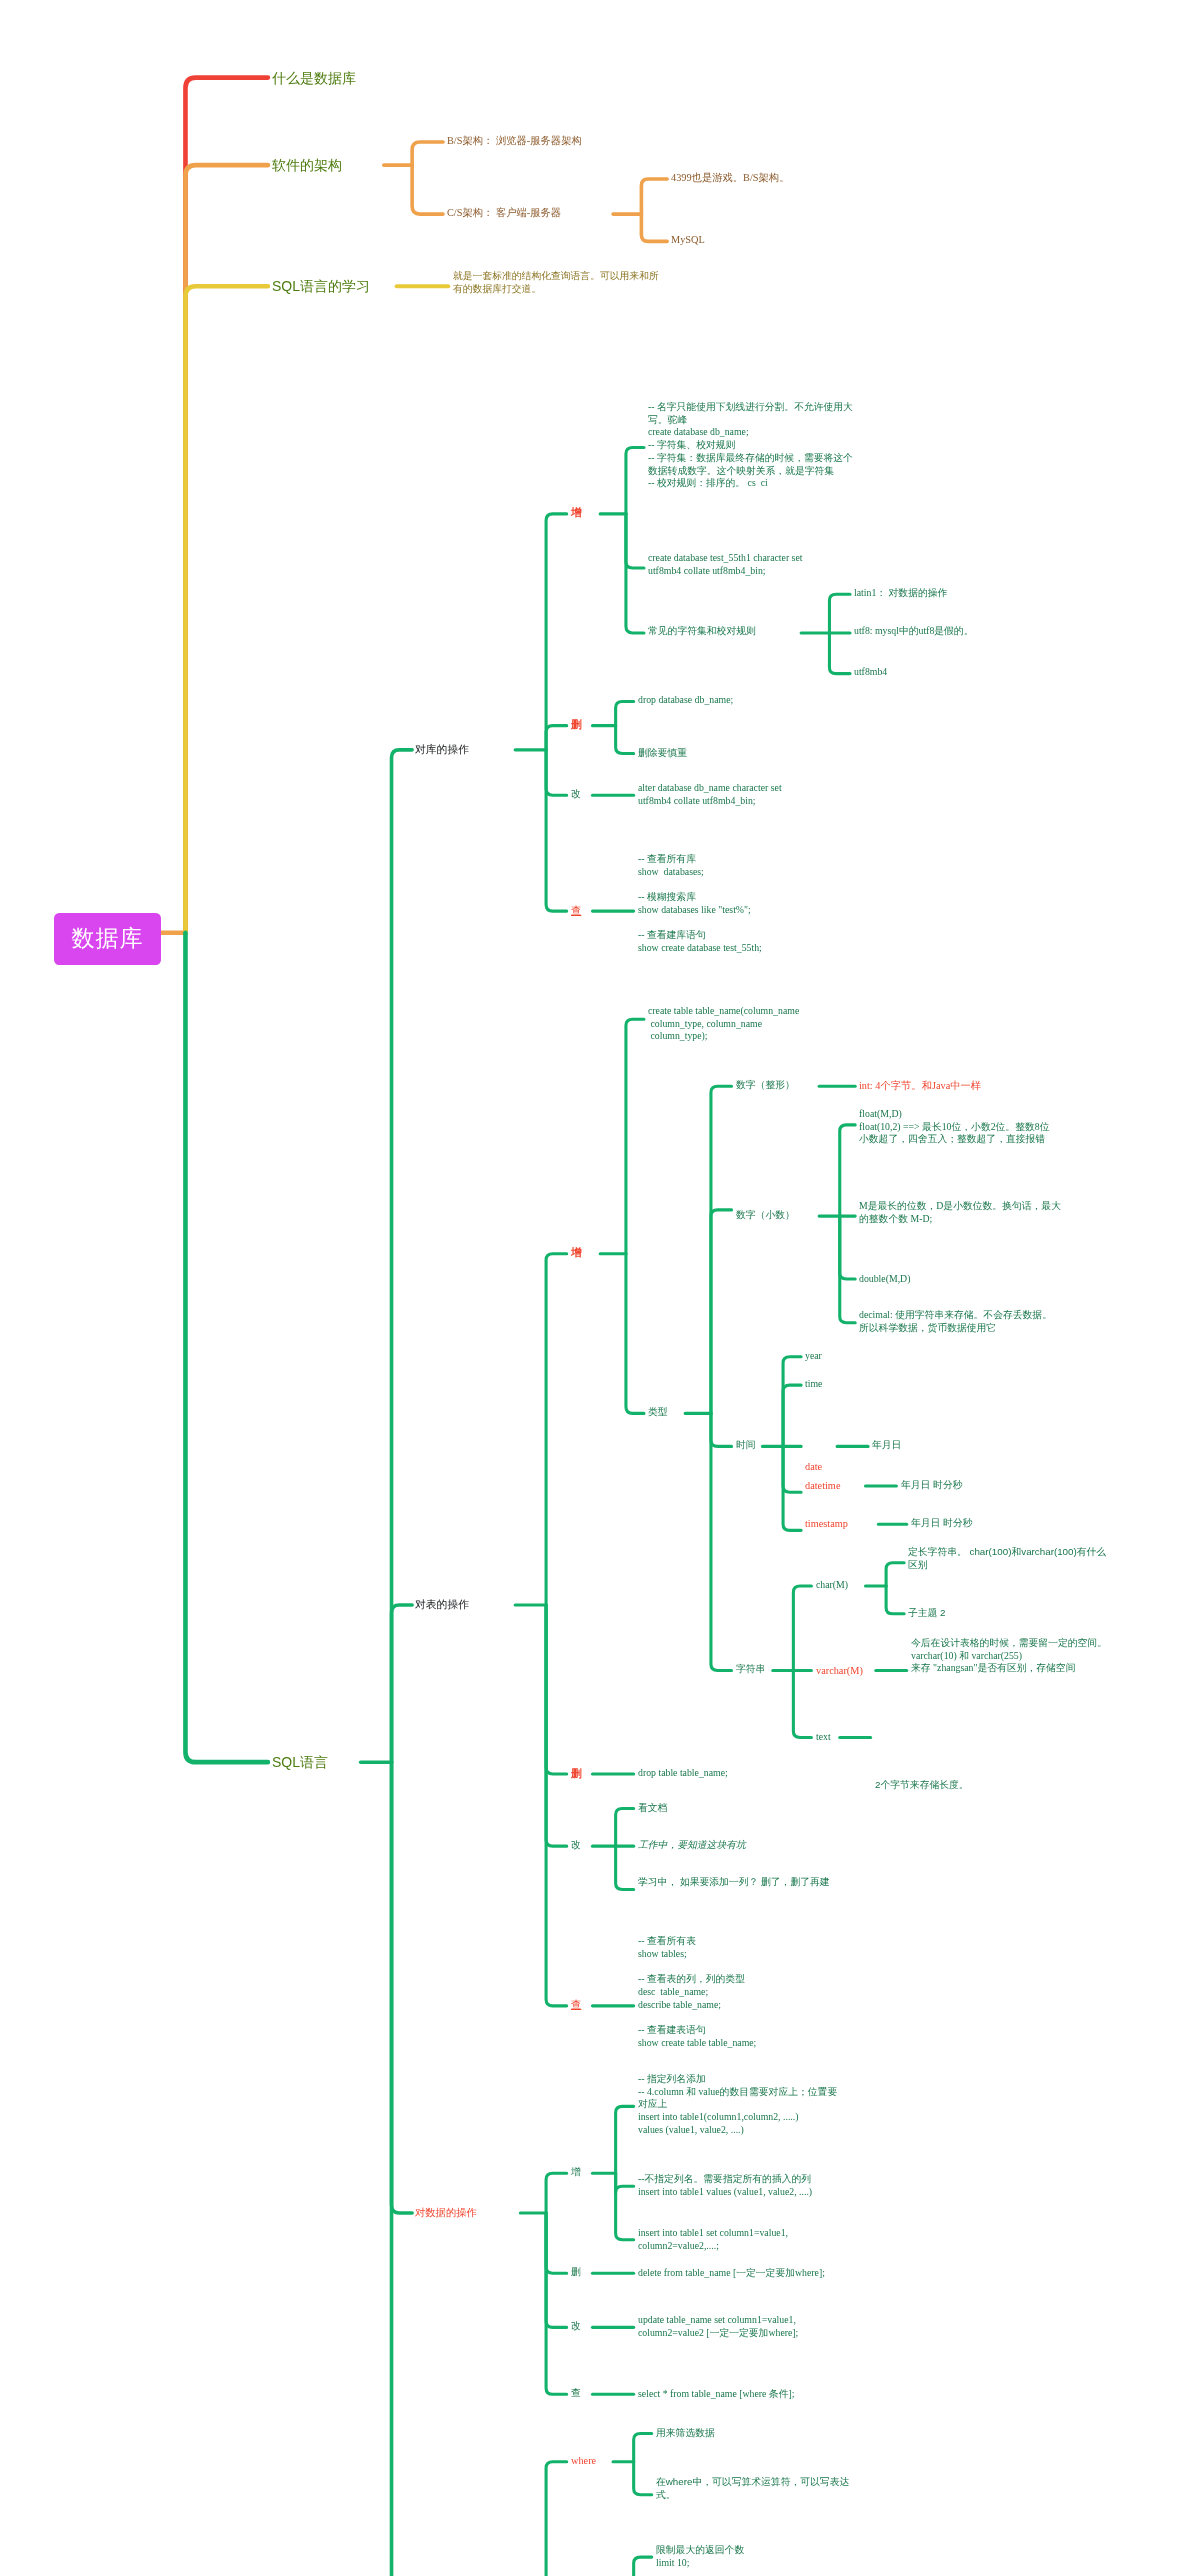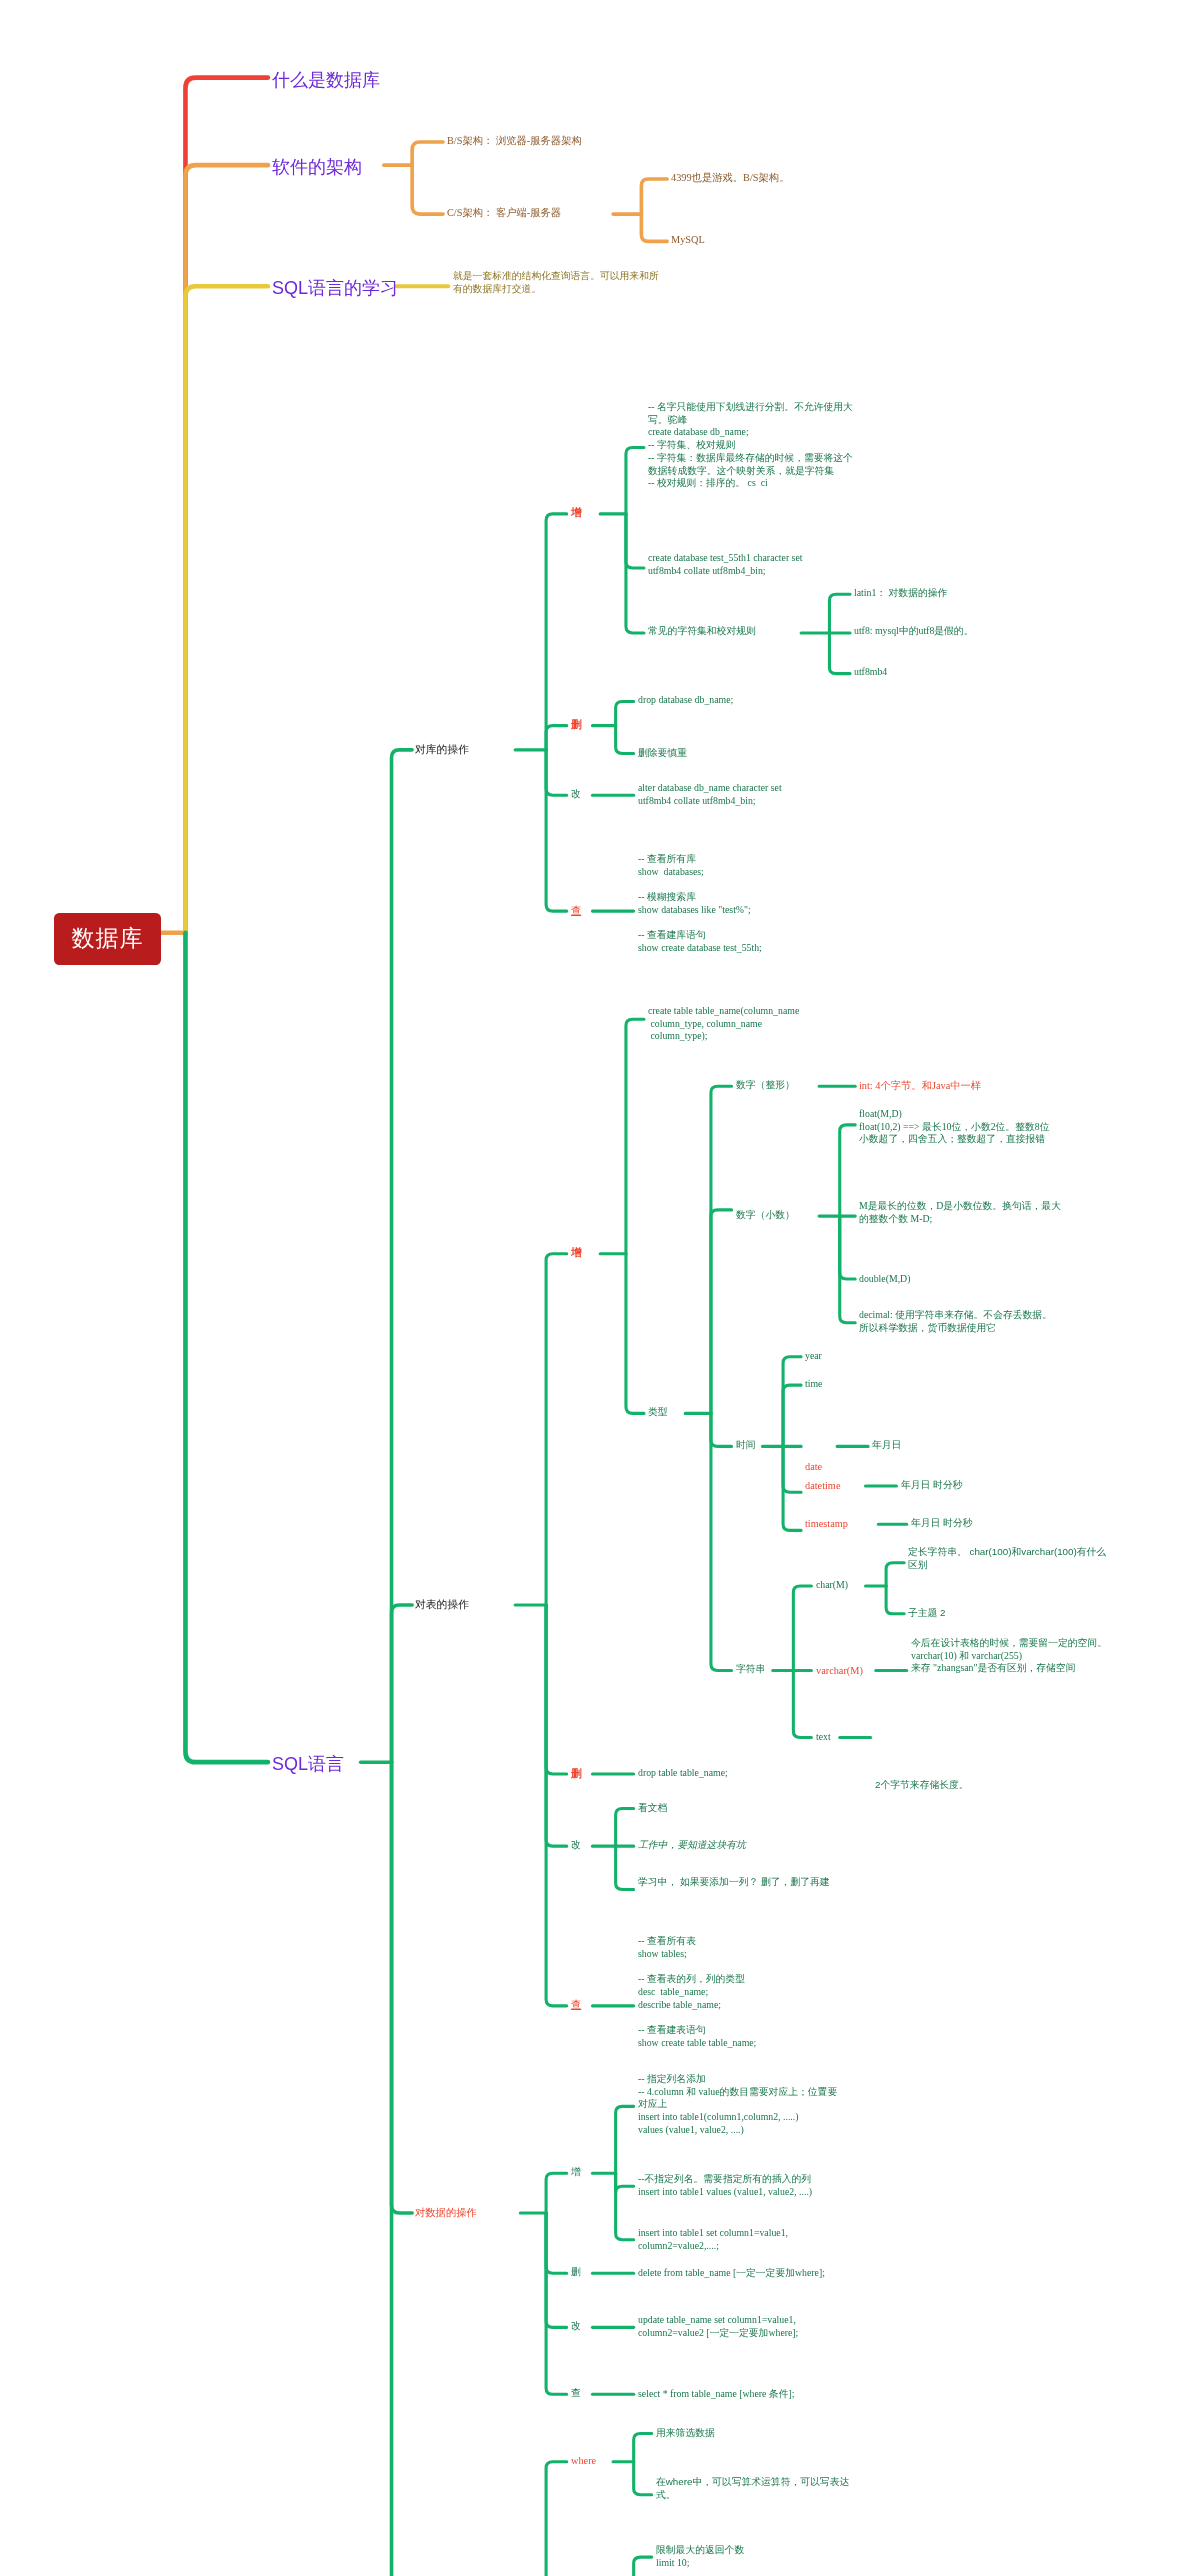--- a/index.html
+++ b/index.html
@@ -16,30 +16,30 @@
   }
   #canvas { position: absolute; inset: 0; }
   svg.links { position: absolute; left: 0; top: 0; width: 1188px; height: 3172px; pointer-events: none; }
 
   .node {
     position: absolute;
     line-height: 1.30;
     white-space: pre;
   }
   .root {
-    background: #b91c1c;
+    background: #d946ef;
     color: #ffffff;
     border-radius: 5.2px;
     padding: 11.3px 17.5px;
     font-size: 23px;
     font-family: "Liberation Sans", "DejaVu Sans", sans-serif;
     letter-spacing: 1px;
     font-weight: 400;
   }
-  .l1 { font-size: 18px; color: #6d28d9; font-family: "Liberation Sans","DejaVu Sans",sans-serif; }
+  .l1 { font-size: 14px; color: #4d7c0f; font-family: "Liberation Sans","DejaVu Sans",sans-serif; }
   .l2 { font-size: 10.8px; color: #17181a; font-family: "Liberation Sans","DejaVu Sans",sans-serif; }
   .brown { color: #8c5a2b; font-family: "Liberation Serif","DejaVu Serif",serif; font-size: 10.3px; }
   .olive { color: #8a7320; font-family: "Liberation Sans","DejaVu Sans",sans-serif; font-size: 9.8px; }
   .green { color: #18764b; font-family: "Liberation Serif","DejaVu Serif",serif; font-size: 9.8px; }
   .green-s { color: #18764b; font-family: "Liberation Sans","DejaVu Sans",sans-serif; font-size: 9.8px; }
   .red { color: #f0452f; font-family: "Liberation Sans","DejaVu Sans",sans-serif; font-size: 10.8px; font-weight: bold; }
   .redser { color: #f0452f; font-family: "Liberation Serif","DejaVu Serif",serif; font-size: 10.3px; }
   .redline { color: #f0452f; font-family: "Liberation Sans","DejaVu Sans",sans-serif; font-size: 10.3px; }
   .under { text-decoration: underline; text-decoration-thickness: 1px; text-underline-offset: 1px; }
 </style>

